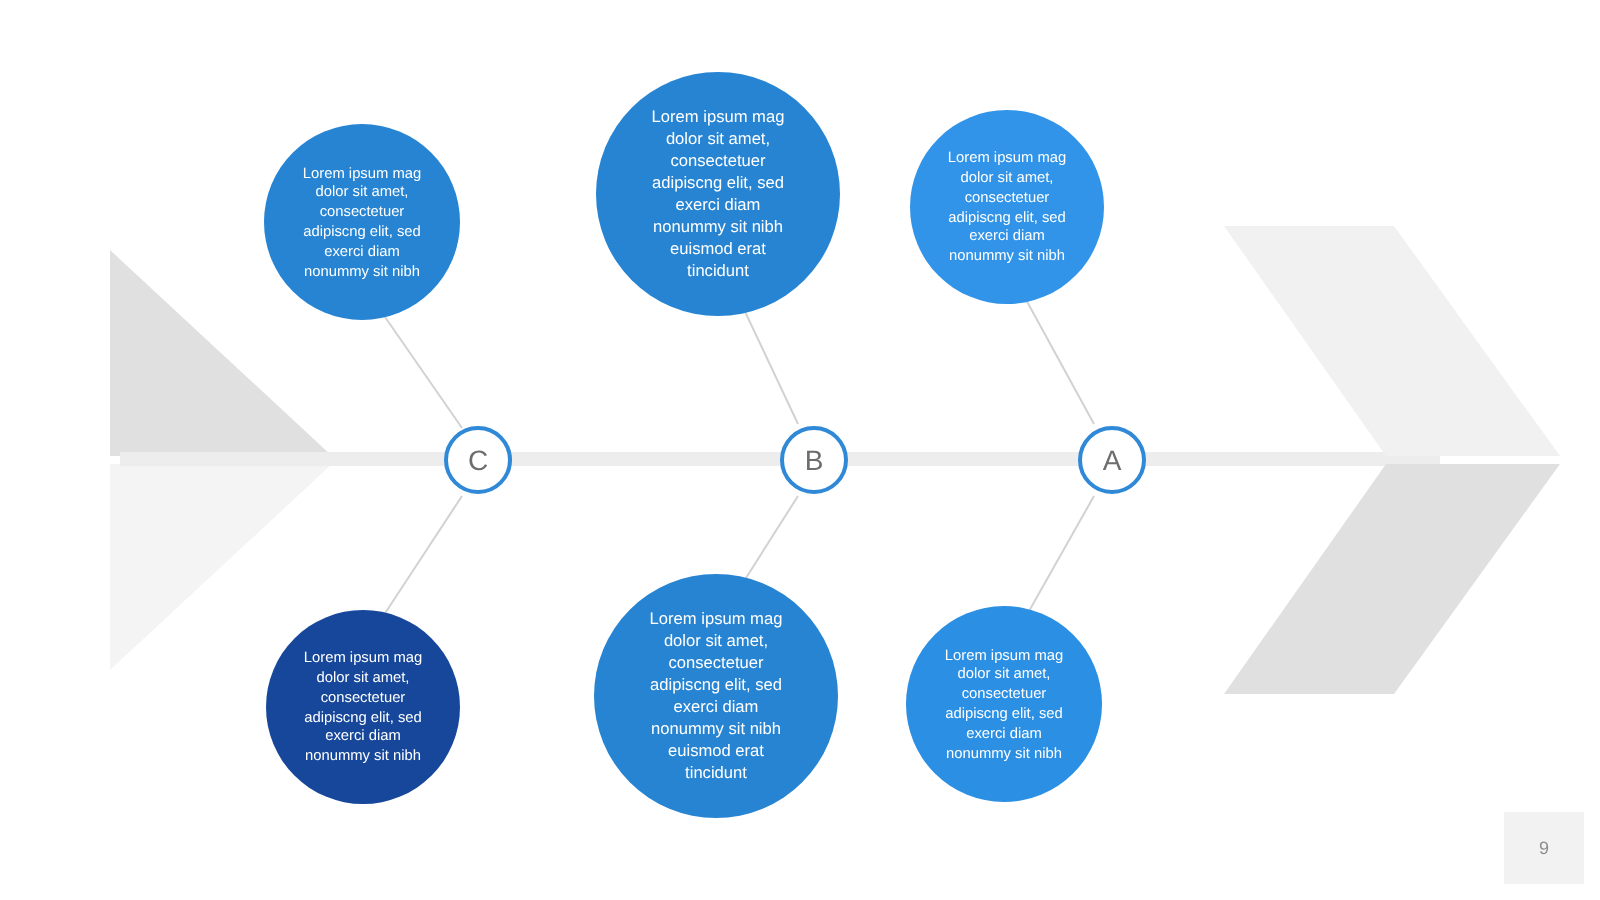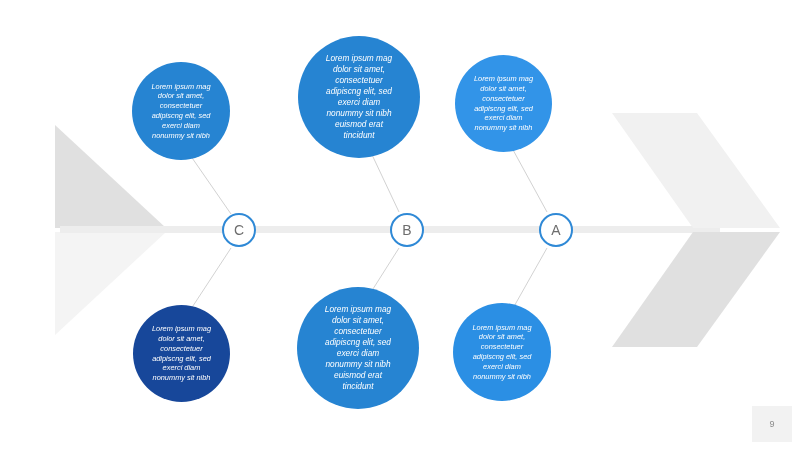--- a/index.html
+++ b/index.html
@@ -42,21 +42,20 @@
   .bubble {
     position: absolute;
     border-radius: 50%;
     display: flex;
     align-items: center;
     justify-content: center;
     text-align: center;
     color: #ffffff;
     z-index: 5;
     overflow: hidden;
-    font-style: italic;
   }
   .bubble .btxt {
     display: block;
     padding: 0 10px;
     line-height: 1.32;
     white-space: pre-line;
     font-family: "Liberation Sans", sans-serif;
   }
   .bubble.small .btxt { font-size: 7.4px; }
   .bubble.large .btxt { font-size: 8.3px; }

